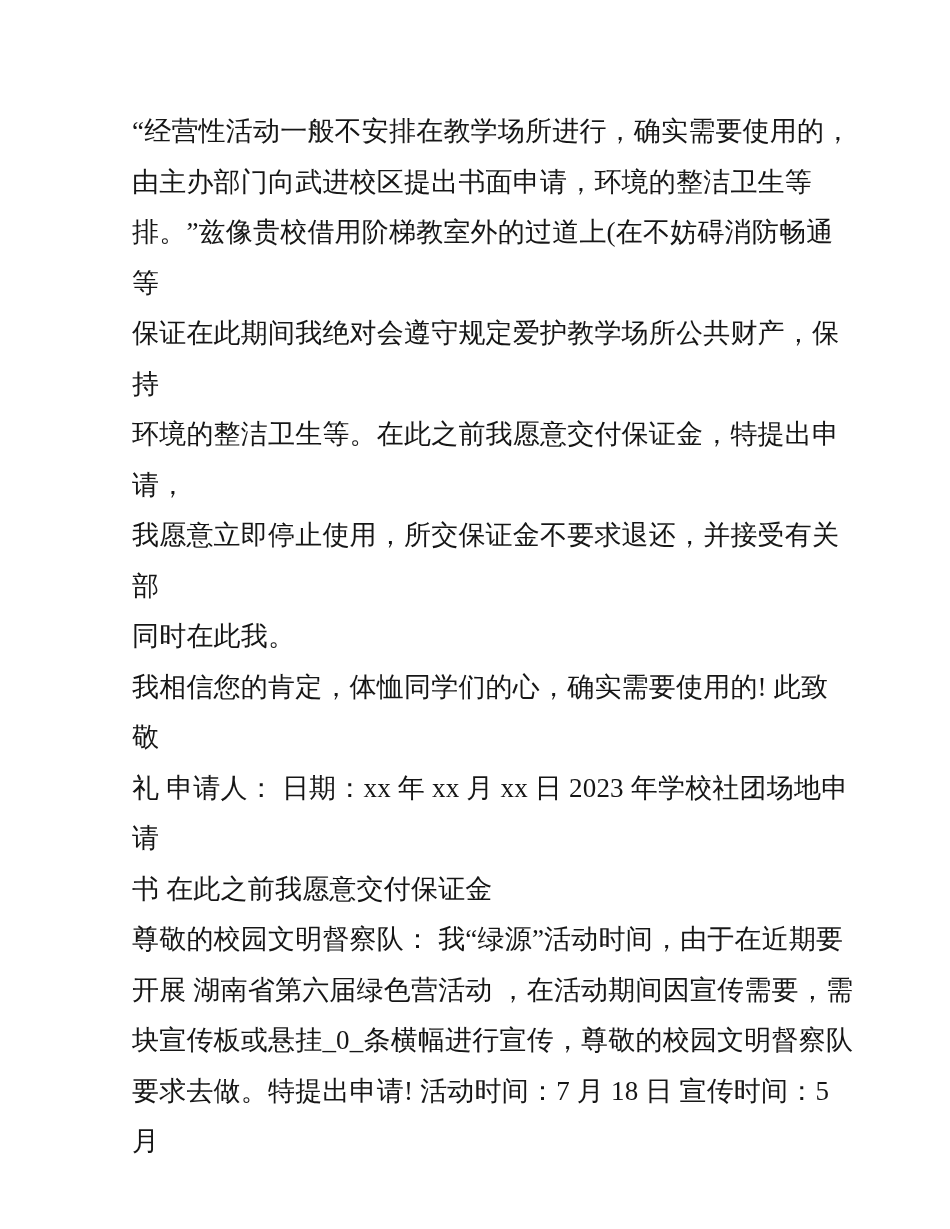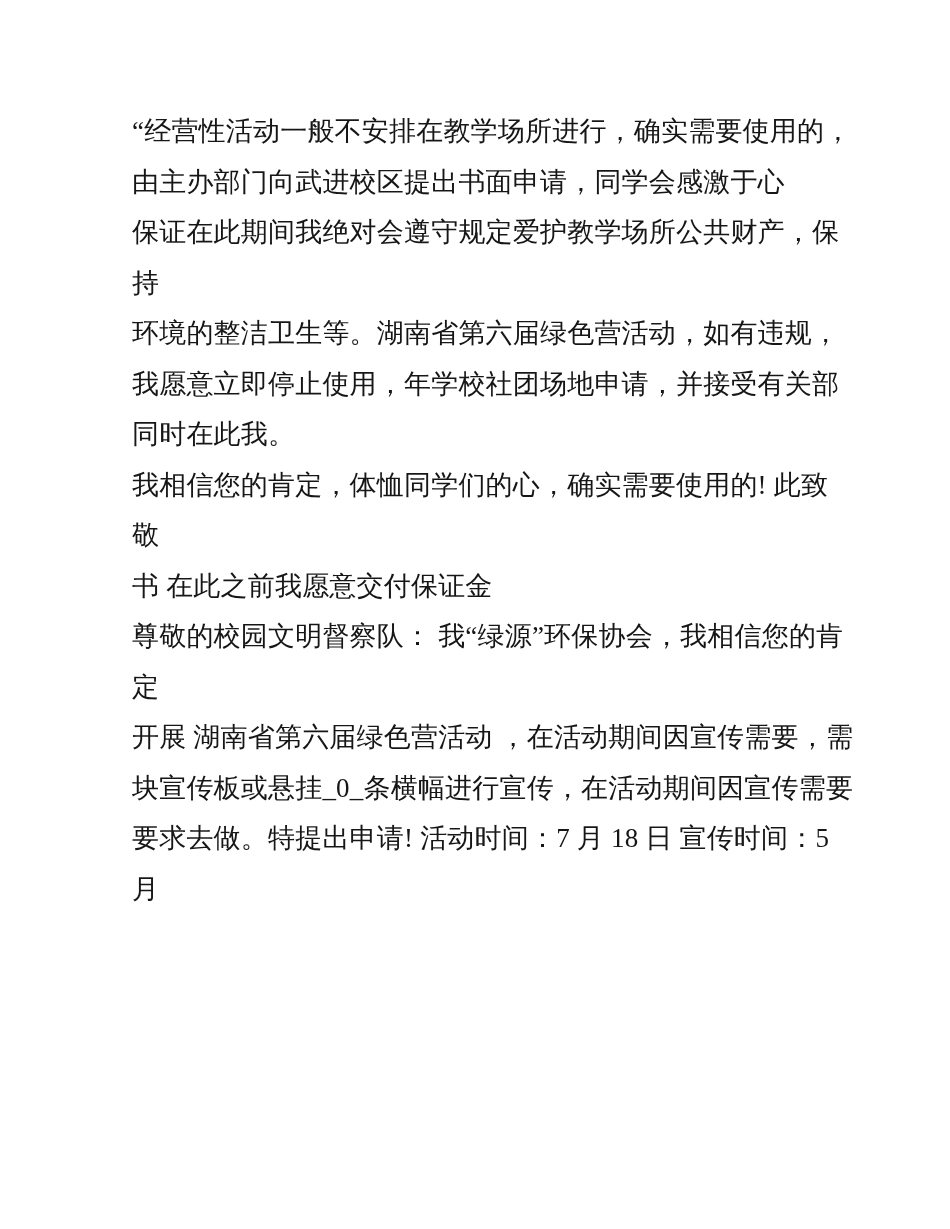--- a/index.html
+++ b/index.html
@@ -37,26 +37,28 @@
     min-height: 50.5px;
     text-align: left;
   }
 </style>
 </head>
 <body>
 
 <div class="page">
   <div class="doc">
     <div class="line">“经营性活动一般不安排在教学场所进行，确实需要使用的，</div>
-    <div class="line">由主办部门向武进校区提出书面申请，同学会感激于心</div>
+    <div class="line">由主办部门向武进校区提出书面申请，环境的整洁卫生等</div>
+    <div class="line">排。”兹像贵校借用阶梯教室外的过道上(在不妨碍消防畅通等</div>
     <div class="line">保证在此期间我绝对会遵守规定爱护教学场所公共财产，保持</div>
-    <div class="line">环境的整洁卫生等。湖南省第六届绿色营活动，如有违规，</div>
-    <div class="line">我愿意立即停止使用，年学校社团场地申请，并接受有关部</div>
+    <div class="line">环境的整洁卫生等。在此之前我愿意交付保证金，特提出申请，</div>
+    <div class="line">我愿意立即停止使用，所交保证金不要求退还，并接受有关部</div>
     <div class="line">同时在此我。</div>
     <div class="line">我相信您的肯定，体恤同学们的心，确实需要使用的! 此致 敬</div>
+    <div class="line">礼 申请人： 日期：xx 年 xx 月 xx 日 2023 年学校社团场地申请</div>
     <div class="line">书 在此之前我愿意交付保证金</div>
-    <div class="line">尊敬的校园文明督察队： 我“绿源”环保协会，我相信您的肯定</div>
+    <div class="line">尊敬的校园文明督察队： 我“绿源”活动时间，由于在近期要</div>
     <div class="line">开展 湖南省第六届绿色营活动 ，在活动期间因宣传需要，需</div>
-    <div class="line">块宣传板或悬挂_0_条横幅进行宣传，在活动期间因宣传需要</div>
+    <div class="line">块宣传板或悬挂_0_条横幅进行宣传，尊敬的校园文明督察队</div>
     <div class="line">要求去做。特提出申请! 活动时间：7 月 18 日 宣传时间：5 月</div>
 
   </div>
 </div>
 
 </body></html>

